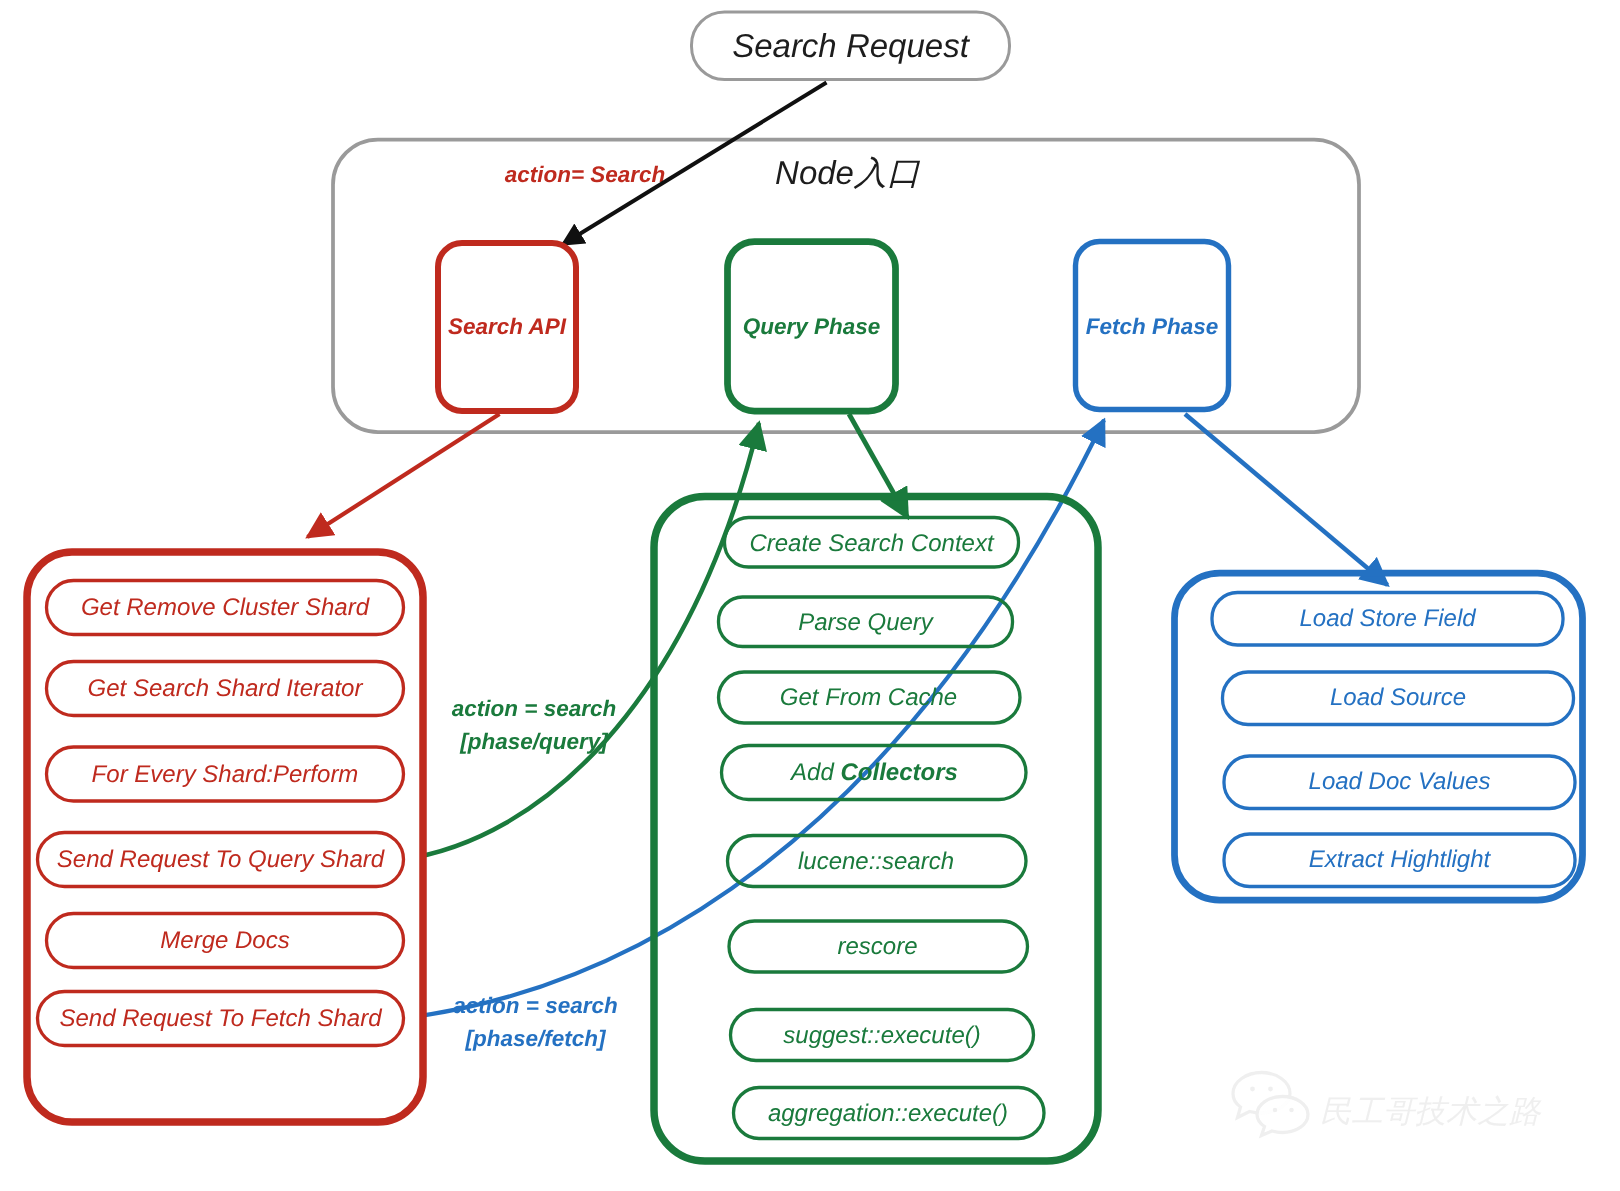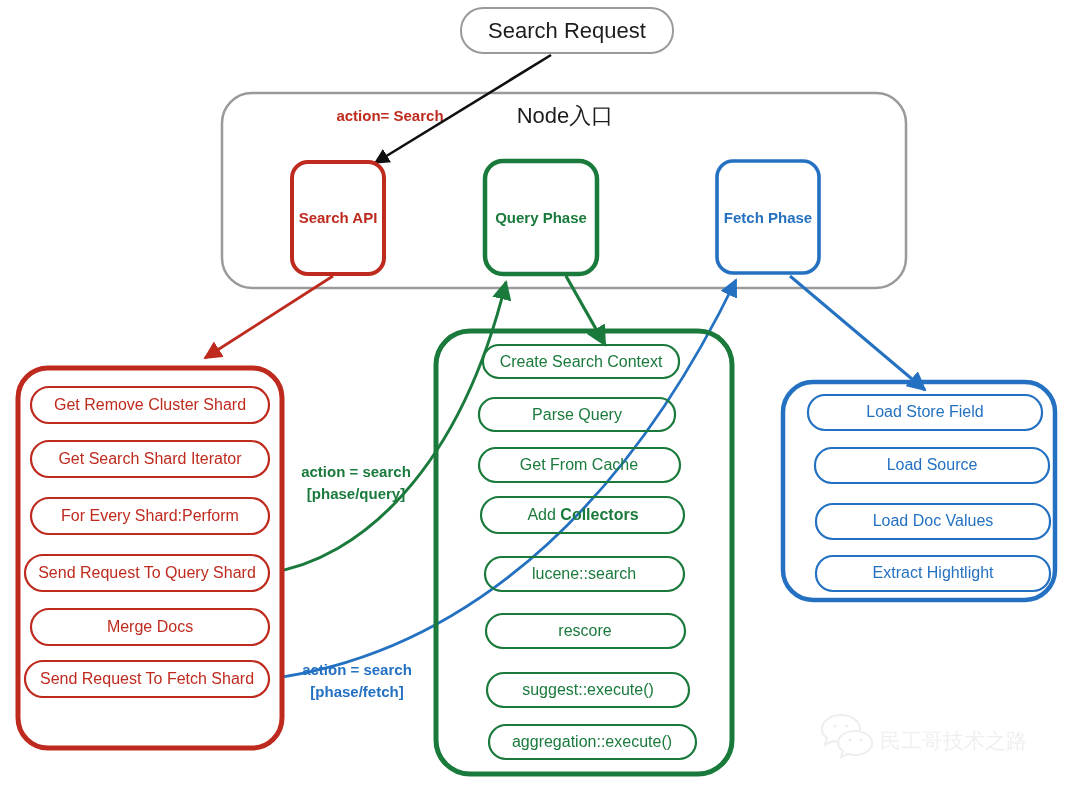--- a/index.html
+++ b/index.html
@@ -11,20 +11,21 @@
     width: 1080px;
     height: 794px;
     font-family: "Liberation Sans", sans-serif;
     overflow: hidden;
     position: relative;
   }
   #diagram-root {
     position: relative;
     width: 1080px;
     height: 794px;
+    font-style: italic;
   }
   svg.canvas {
     position: absolute;
     top: 0;
     left: 0;
     width: 1080px;
     height: 794px;
   }
   text { font-family: "Liberation Sans", sans-serif; }
   .pill-label {

